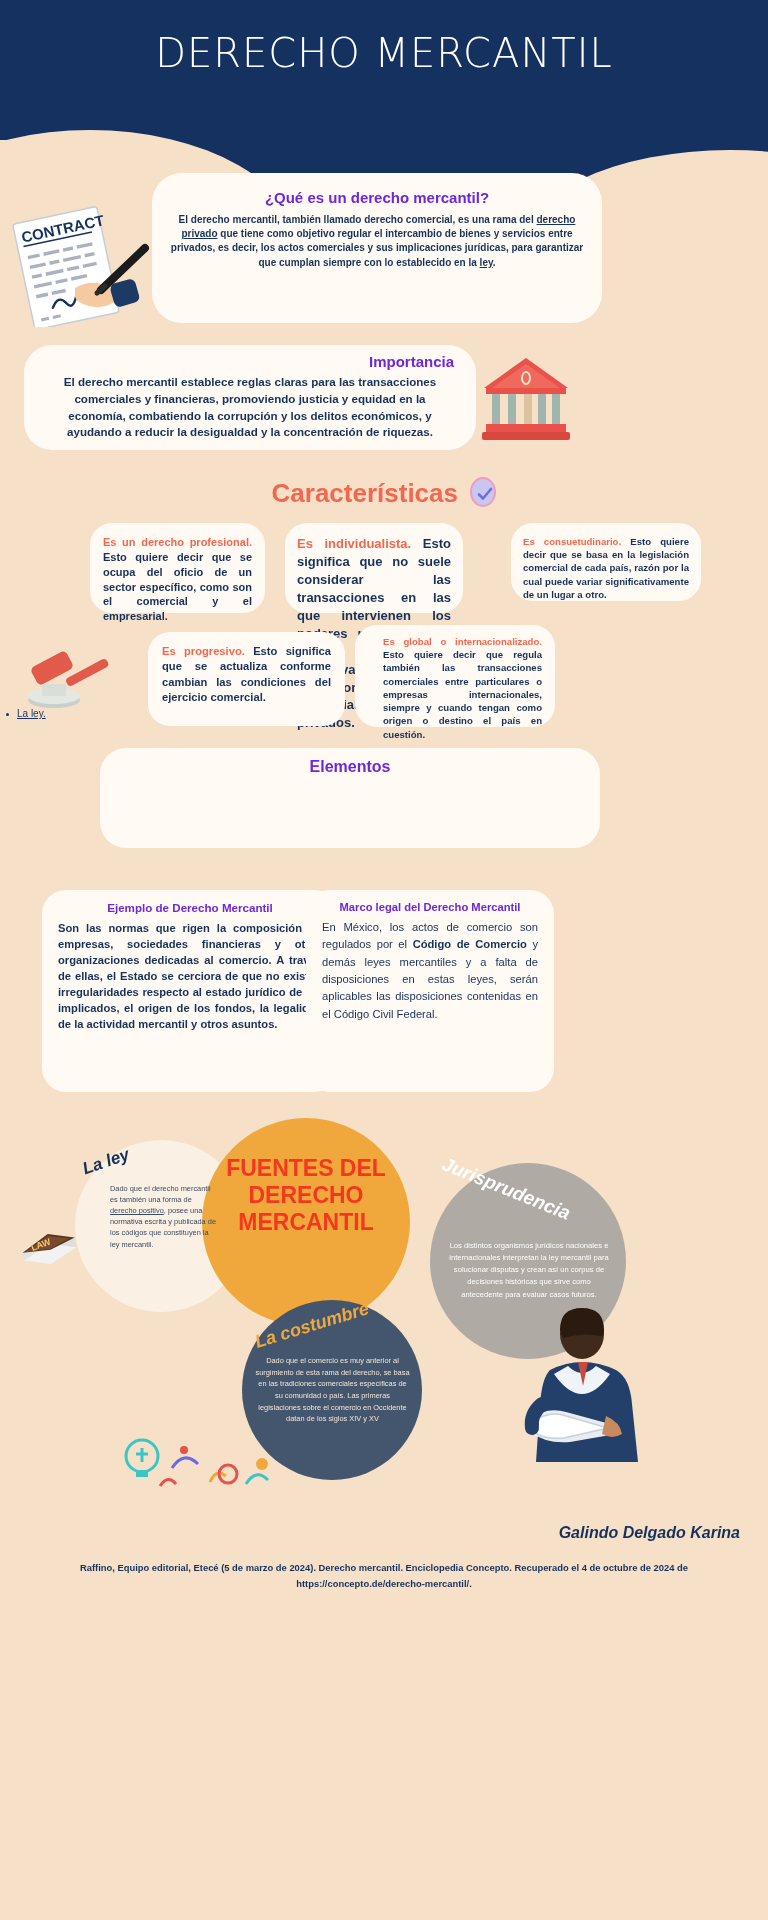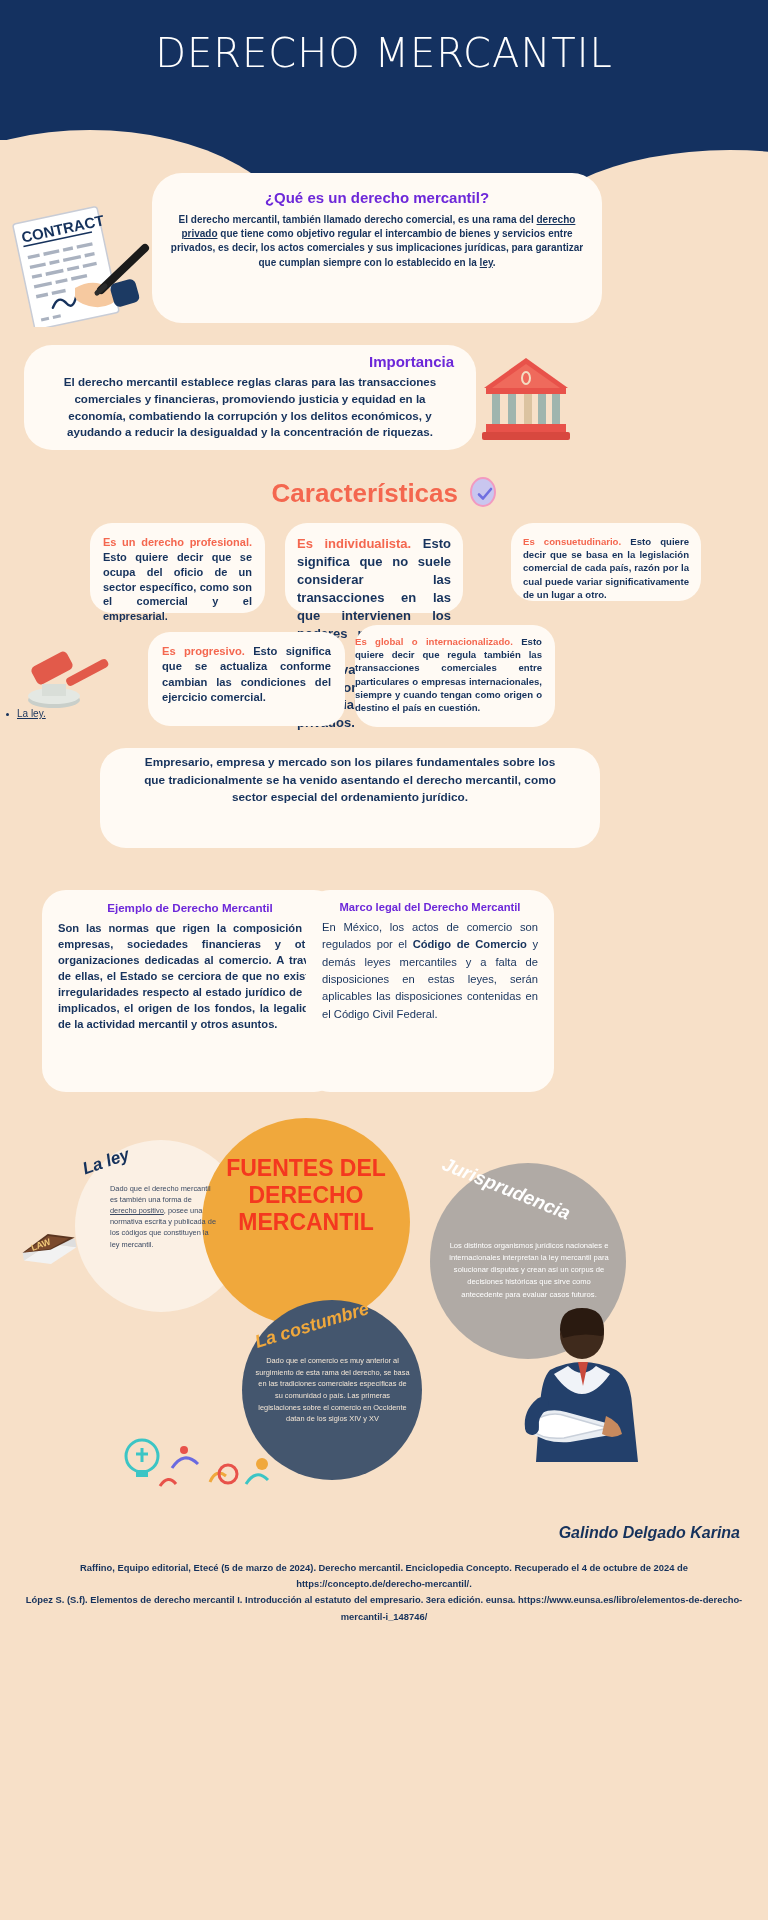--- a/index.html
+++ b/index.html
@@ -130,21 +130,21 @@
   #chip2 { left: 285px; top: 523px; width: 178px; height: 90px; }
   #chip2 p { font-size: 13px; line-height: 1.38; text-align: justify; padding: 12px 12px 0 12px; }
 
   #chip3 { left: 471px; top: 523px; width: 190px; height: 78px; margin-left: 40px; }
   #chip3 p { font-size: 9.6px; line-height: 1.38; text-align: justify; padding: 12px 12px 0 12px; }
 
   #chip4 { left: 148px; top: 632px; width: 197px; height: 94px; }
   #chip4 p { font-size: 11.2px; line-height: 1.38; text-align: justify; padding: 12px 14px 0 14px; }
 
   #chip5 { left: 355px; top: 625px; width: 200px; height: 102px; }
-  #chip5 p { font-size: 9.6px; line-height: 1.38; text-align: justify; padding: 10px 13px 0 0; }
+  #chip5 p { font-size: 9.6px; line-height: 1.38; text-align: justify; padding: 10px 13px 0 28px; }
 
   #gavel-illo { position: absolute; left: 24px; top: 638px; width: 98px; height: 78px; z-index: 7; }
 
   #la-ley-bullet {
     position: absolute; left: 6px; top: 708px; z-index: 7;
     font-size: 10px; color: #16325c;
   }
   #la-ley-bullet .dot {
     display: inline-block; width: 3px; height: 3px; border-radius: 50%;
     background: #16325c; vertical-align: middle; margin-right: 8px;
@@ -371,21 +371,21 @@
   <ellipse cx="30" cy="62" rx="26" ry="8" fill="#c9cfca"></ellipse>
   <ellipse cx="30" cy="58" rx="26" ry="8" fill="#e4e8e3"></ellipse>
   <rect x="18" y="46" width="24" height="12" fill="#d9ded8"></rect>
 </svg>
 
 <div id="la-ley-bullet">
   <span class="dot"></span><span class="txt">La ley.</span>
 </div>
 
 <div class="card" id="card-elementos">
-  <div class="card-body">Empresario, empresa y mercado son los pilares fundamentales sobre los que tradicionalmente se ha venido asentando el derecho mercantil, como sector especial del ordenamiento jurídico.</div>
+  <div class="card-title">Elementos</div>
 </div>
 
 <div class="card" id="card-ejemplo">
   <div class="card-title">Ejemplo de Derecho Mercantil</div>
   <div class="card-body">Son las normas que rigen la composición de empresas, sociedades financieras y otras organizaciones dedicadas al comercio. A través de ellas, el Estado se cerciora de que no existan irregularidades respecto al estado jurídico de los implicados, el origen de los fondos, la legalidad de la actividad mercantil y otros asuntos.</div>
 </div>
 
 <div class="card" id="card-marco">
   <div class="card-title">Marco legal del Derecho  Mercantil</div>
   <div class="card-body">
@@ -442,14 +442,13 @@
   <path d="M58 62 h10 l-5 24z" fill="#c94a3c"></path>
   <path d="M10 120 q16 -14 36 -8 l44 12 q8 2 6 10 l-46 8 q-24 2 -40 -10z" fill="#e9edf2"></path>
   <path d="M12 122 q18 -12 34 -6 l42 12 l-44 10 q-22 2 -32 -8z" fill="#ffffff" stroke="#c9d0da" stroke-width="1.5"></path>
   <path d="M86 116 q14 6 16 18 q-10 6 -20 0z" fill="#c88a5e"></path>
   <path d="M22 104 q-12 10 -10 24" stroke="#23406b" stroke-width="14" fill="none" stroke-linecap="round"></path>
 </svg>
 
 <div id="author">Galindo Delgado Karina</div>
 <div id="refs">
   <div>Raffino, Equipo editorial, Etecé (5 de marzo de 2024). Derecho mercantil. Enciclopedia Concepto. Recuperado el 4 de octubre de 2024 de https://concepto.de/derecho-mercantil/.</div>
-  <div>López S. (S.f). Elementos de derecho mercantil I. Introducción al estatuto del empresario. 3era edición. eunsa. https://www.eunsa.es/libro/elementos-de-derecho-mercantil-i_148746/</div>
 </div>
 
 </body></html>

